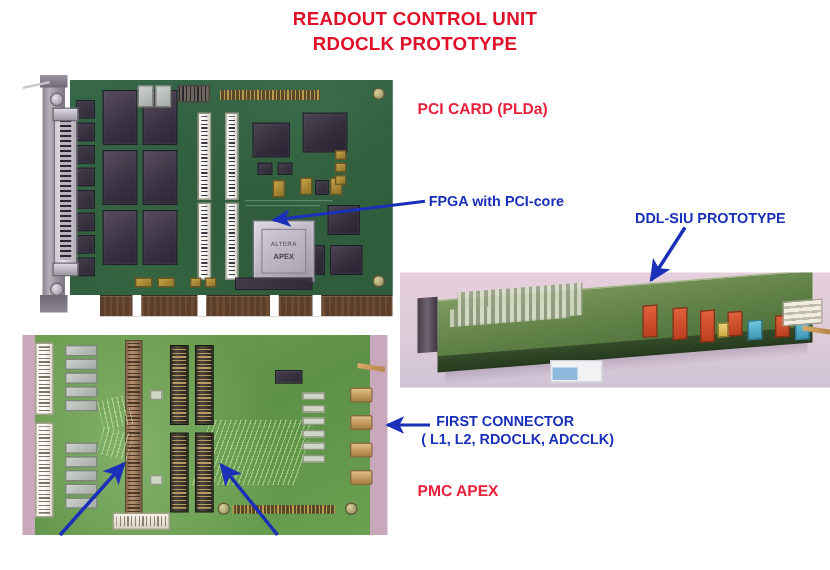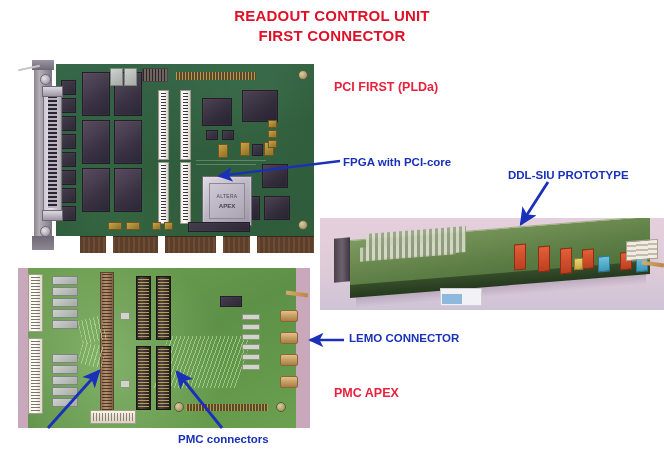--- a/index.html
+++ b/index.html
@@ -387,21 +387,21 @@
     width: 20px; height: 10px;
     background: #8fb9dc;
   }
 </style>
 </head>
 <body>
 
 <div class="slide">
 
   <div class="title l1">READOUT CONTROL UNIT</div>
-  <div class="title l2">FIRST CONNECTOR</div>
+  <div class="title l2">RDOCLK PROTOTYPE</div>
 
   <div class="pci-photo">
 
     <div class="pci-bracket"></div>
     <div class="pci-bracket-tab-top"></div>
     <div class="pci-bracket-tab-bot"></div>
     <div class="pci-wire"></div>
 
     <div class="pci-pcb">
 
@@ -574,29 +574,29 @@
     <div class="bconn" style="left:278px; top:38px;"></div>
     <div class="rconn" style="left:300px; top:34px; height:16px;"></div>
     <div class="bconn" style="left:316px; top:38px;"></div>
     <div class="wstack"></div>
     <div class="siu-cable"></div>
 
     <div class="siu-white-tag"></div>
     <div class="siu-blue-tag"></div>
   </div>
 
-  <div class="red-label" style="left:334px; top:80px;">PCI FIRST (PLDa)</div>
+  <div class="red-label" style="left:334px; top:80px;">PCI CARD (PLDa)</div>
   <div class="red-label" style="left:334px; top:386px;">PMC APEX</div>
 
   <div class="blue-label" style="left:343px; top:155px;text-align:center;">FPGA with PCI-core</div>
   <div class="blue-label" style="left:508px; top:168px;">DDL-SIU PROTOTYPE</div>
   <div class="blue-label" style="left:349px; top:331px;">
-    <span>LEMO CONNECTOR</span>
+    <span>FIRST CONNECTOR</span>
+    <span class="sub" style="margin-left:-12px;">( L1, L2, RDOCLK, ADCCLK)</span>
   </div>
-  <div class="blue-label" style="left:178px; top:432px;">PMC connectors</div>
 
   <svg class="arrow-svg" style="left:0; top:0;" width="664" height="456">
     <defs>
       <marker id="ah" markerWidth="7" markerHeight="7" refX="5.6" refY="3" orient="auto">
         <path d="M0,0 L6.4,3 L0,6 L1.6,3 Z" fill="#1a30b8"></path>
       </marker>
     </defs>
 
     <line x1="340" y1="161" x2="219" y2="176" stroke="#1a30b8" stroke-width="2.4" marker-end="url(#ah)"></line>
 

